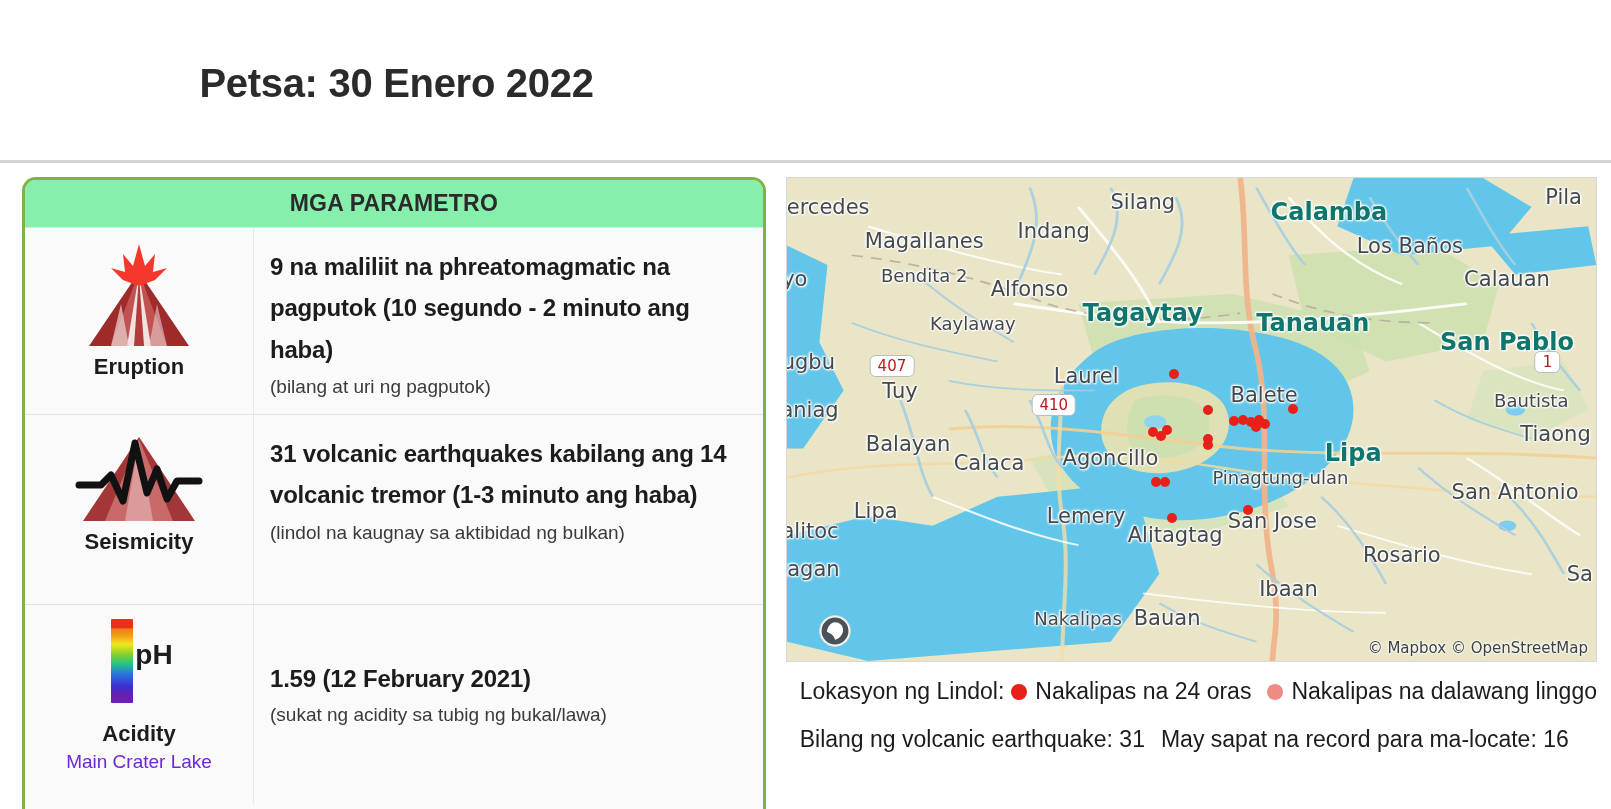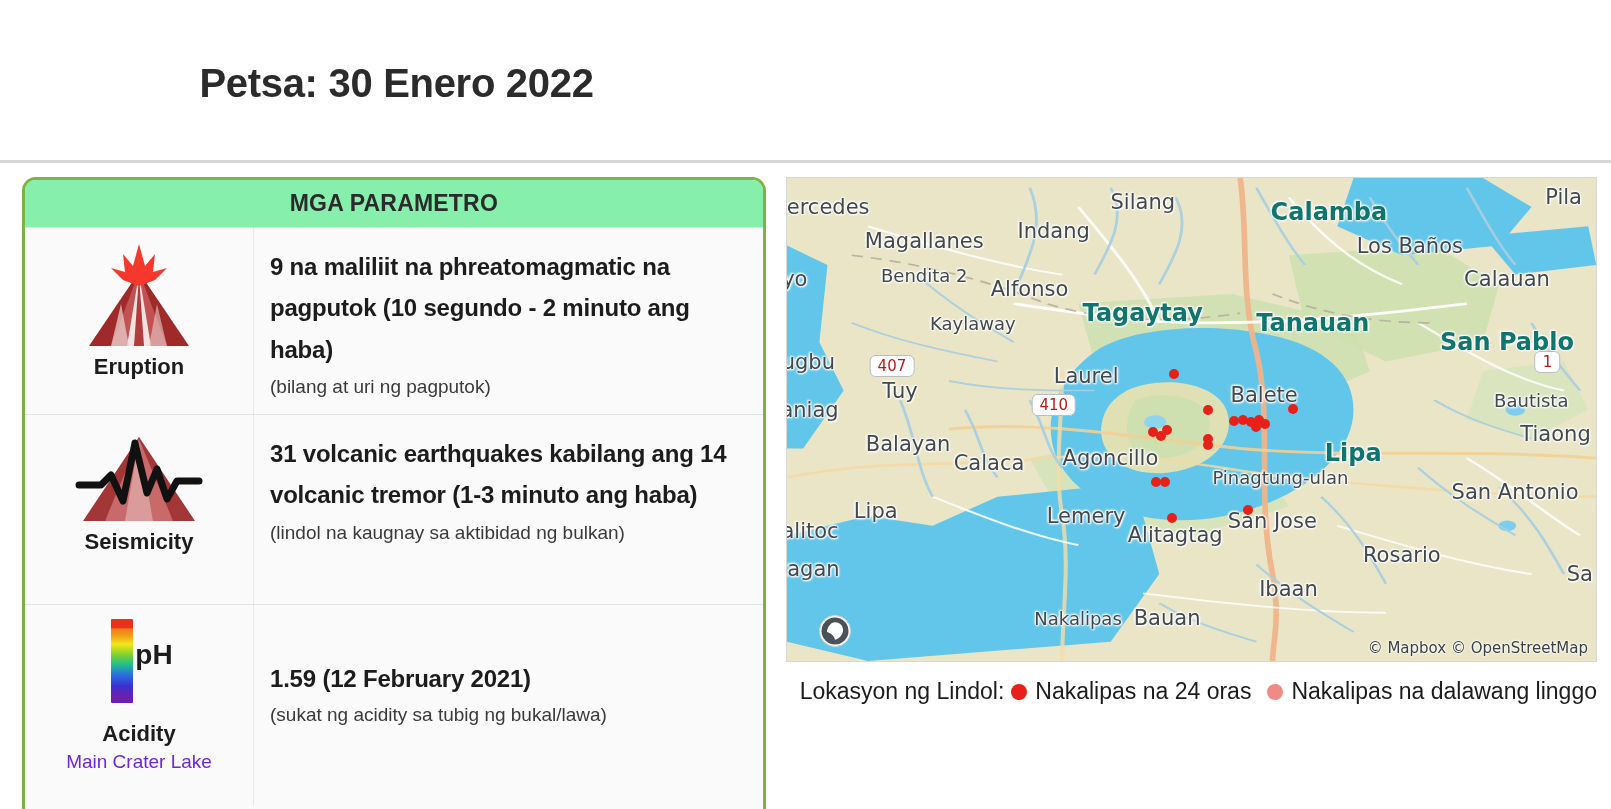--- a/index.html
+++ b/index.html
@@ -531,15 +531,20 @@
     </div>
 
     <div id="map-legend">
       <div class="legend-line">
         <span>Lokasyon ng Lindol:</span>
         <span class="legend-dot recent"></span>
         <span>Nakalipas na 24 oras</span>
         <span class="legend-dot older"></span>
         <span>Nakalipas na dalawang linggo</span>
       </div>
+      <div class="legend-line">
+        <span>Bilang ng volcanic earthquake: 31</span>
+        <span class="legend-gap"></span>
+        <span>May sapat na record para ma-locate: 16</span>
+      </div>
     </div>
   </div>
 </div>
 
 </body></html>

